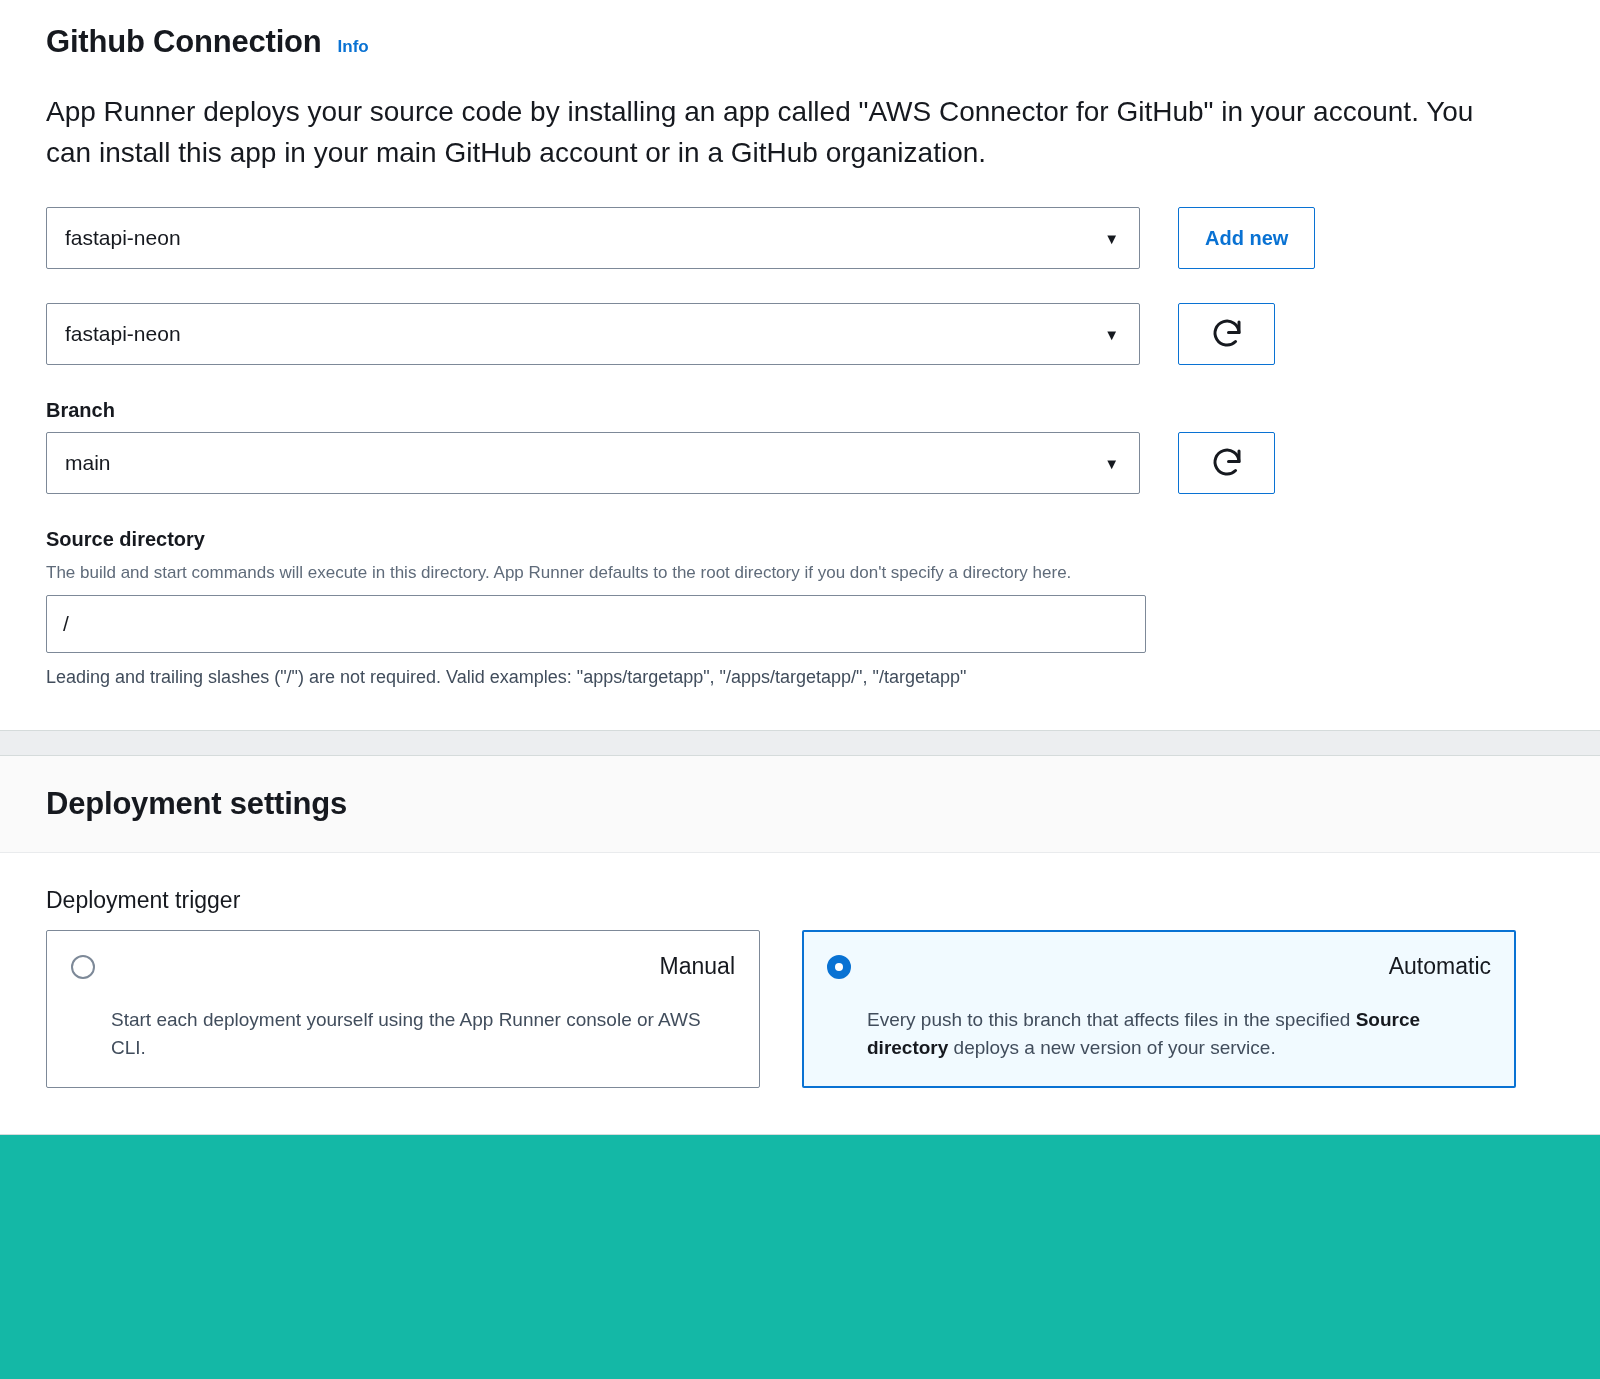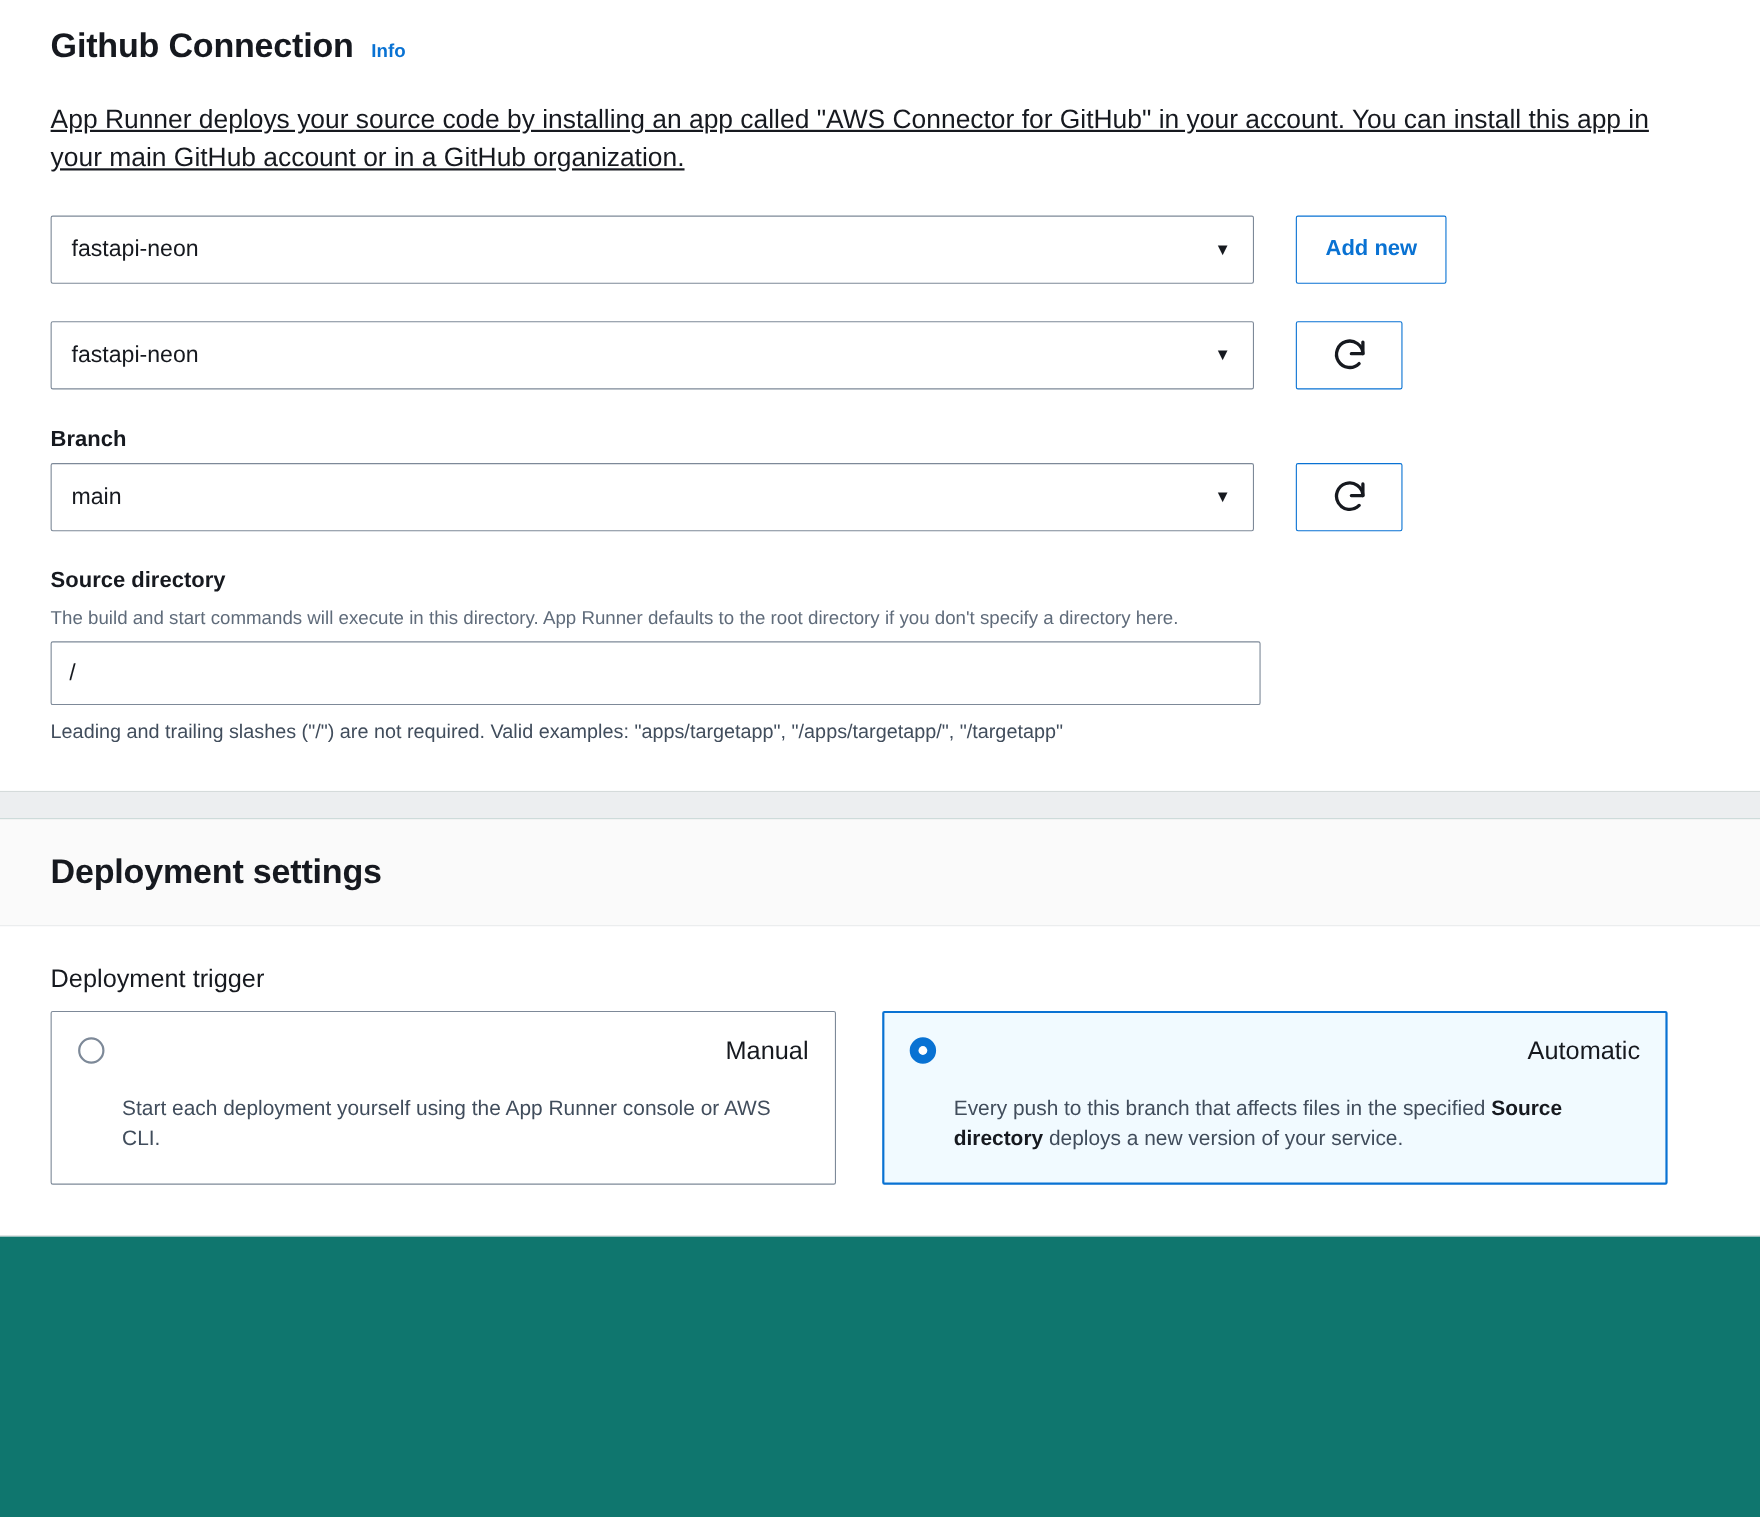--- a/index.html
+++ b/index.html
@@ -7,21 +7,21 @@
     margin: 0;
     padding: 0;
     background: #ffffff;
     font-family: "Liberation Sans", sans-serif;
     color: #16191f;
   }
   .page {
     width: 1600px;
     min-height: 1379px;
     position: relative;
-    background: #0f766e;
+    background: #14b8a6;
   }
 
   
   .card {
     background: #ffffff;
     border: 1px solid #d5dbdb;
     border-left: none;
     border-right: none;
   }
   .card-github {
@@ -43,26 +43,25 @@
     margin: 0;
   }
   .info-link {
     font-size: 17px;
     font-weight: 700;
     color: #0972d3;
     text-decoration: none;
     cursor: pointer;
   }
   .intro-text {
-    font-size: 24px;
+    font-size: 28px;
     line-height: 1.45;
     color: #16191f;
     margin: 32px 0 0 0;
     max-width: 1460px;
-    text-decoration: underline;
   }
 
   .field-block { margin-top: 34px; }
   .field-label {
     font-size: 20px;
     font-weight: 700;
     color: #16191f;
     margin-bottom: 10px;
   }
   .field-desc {

